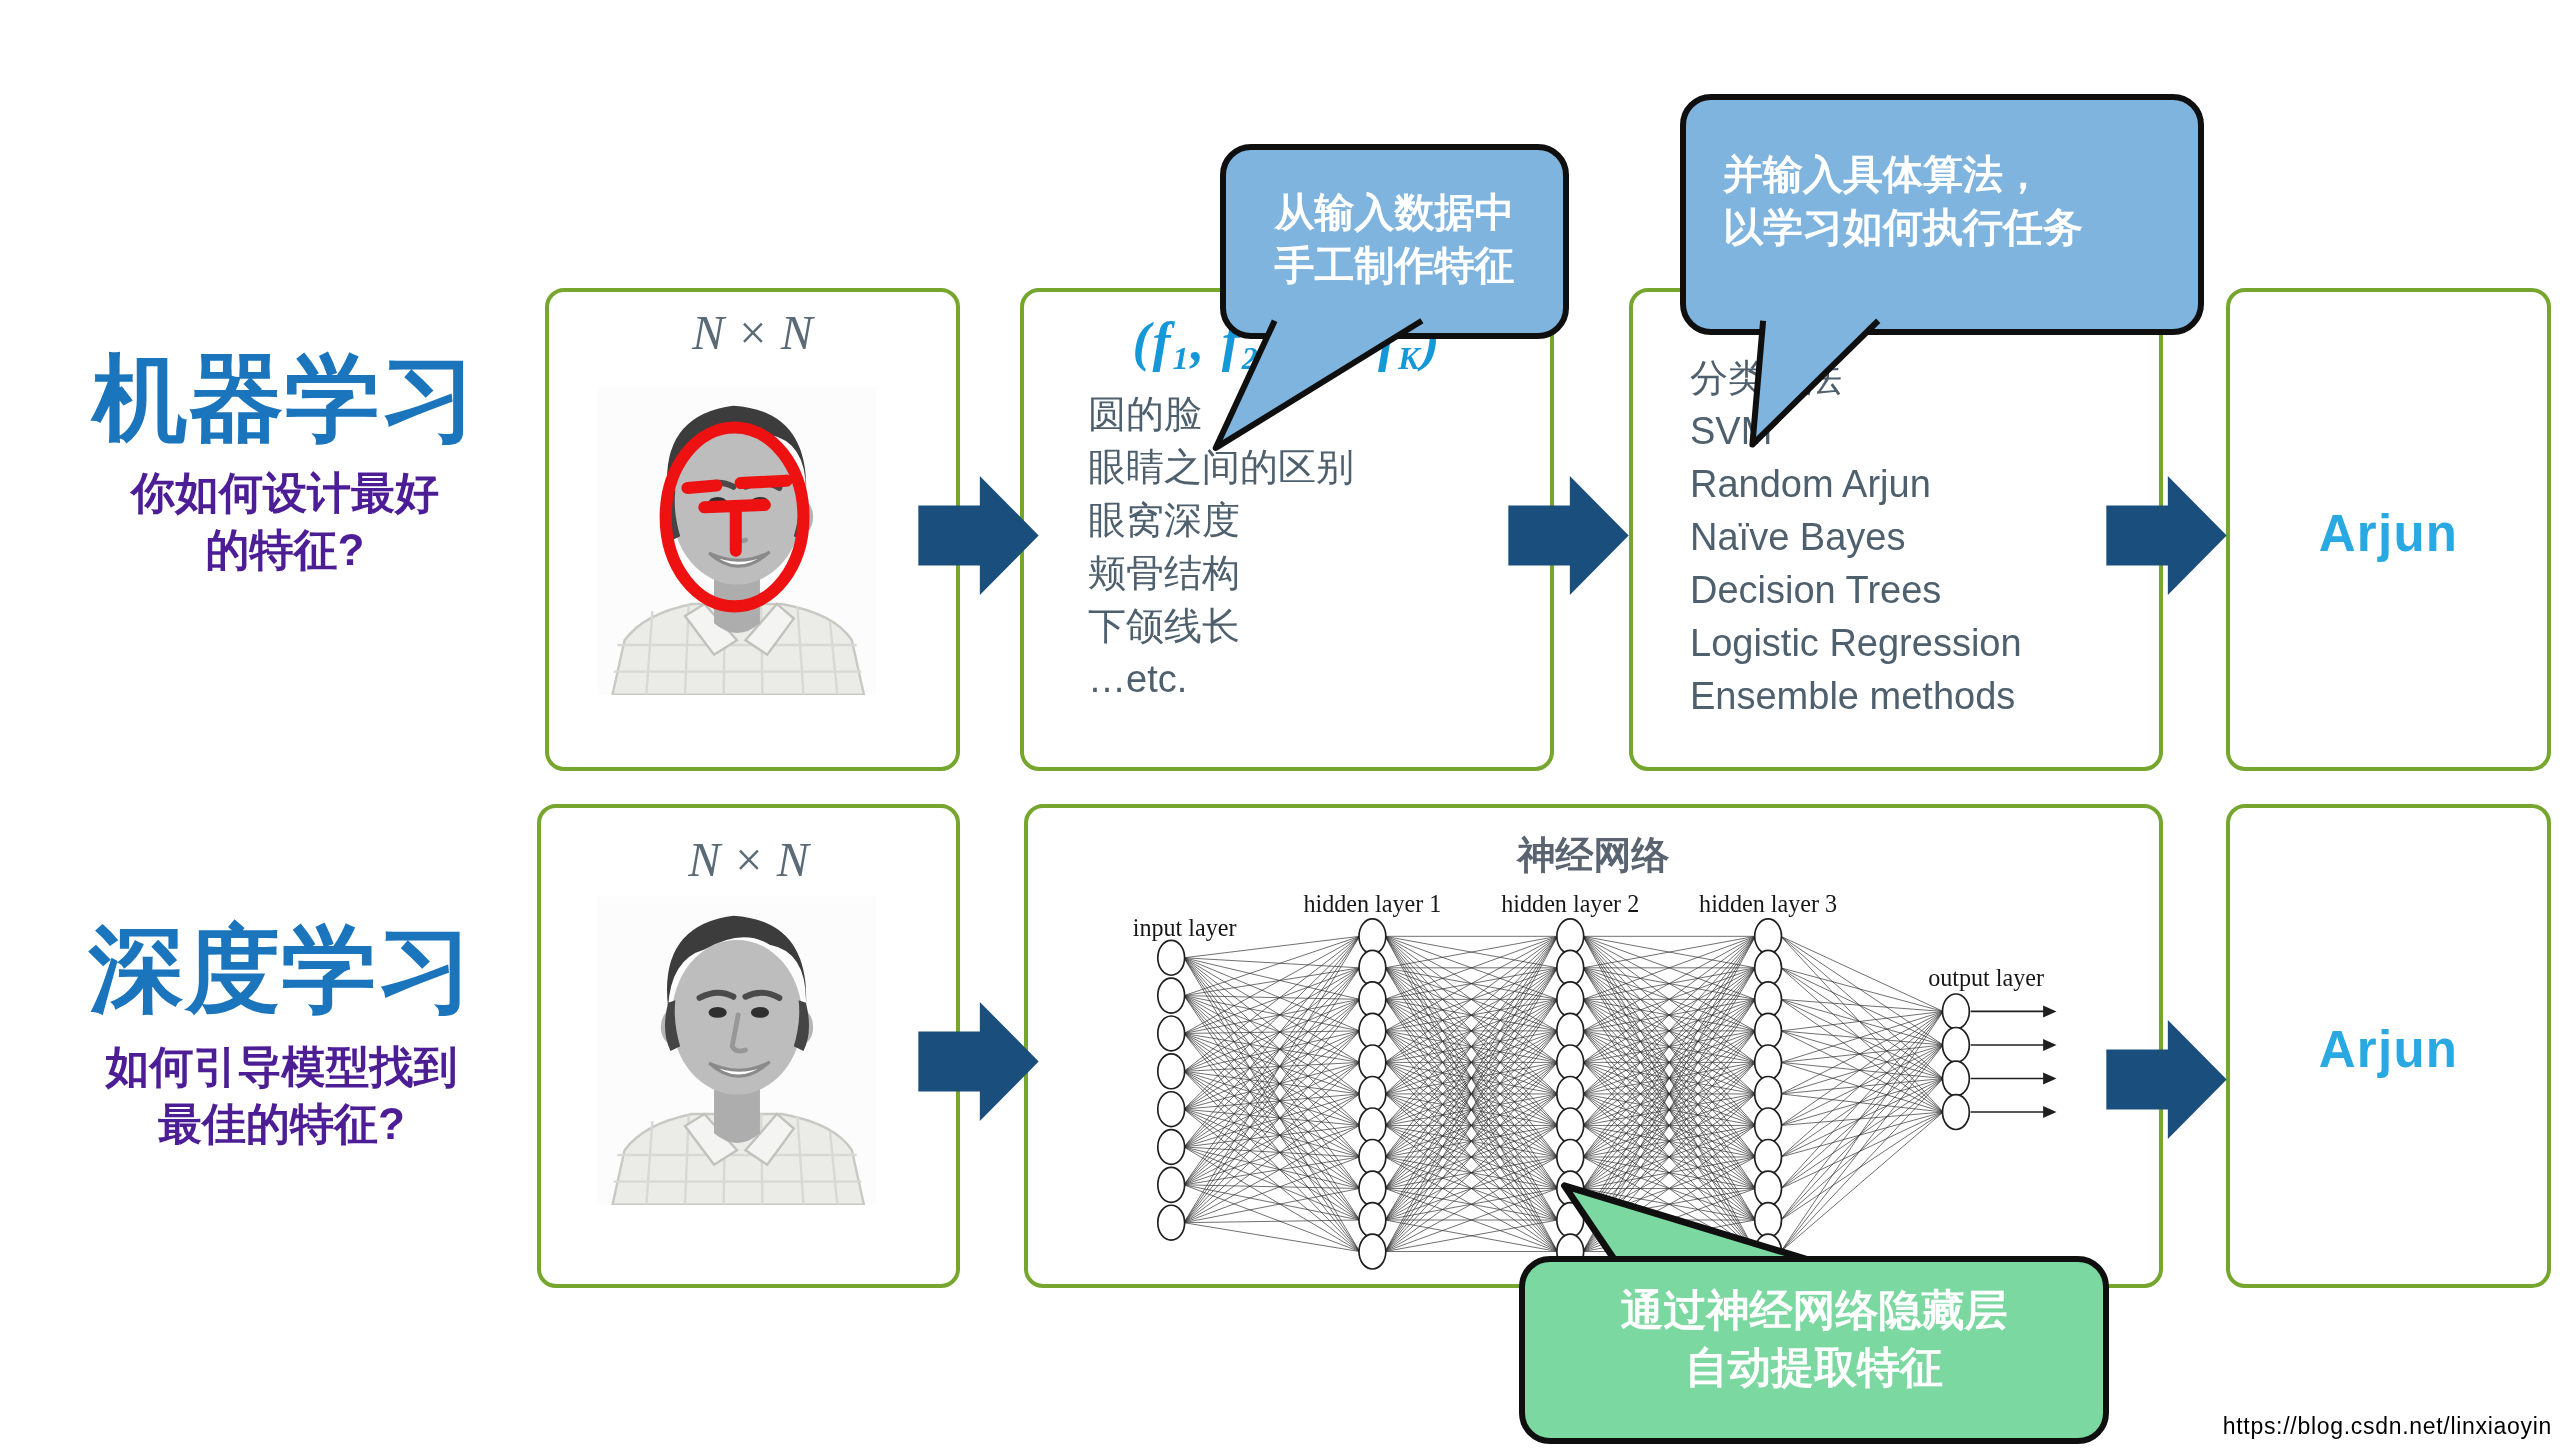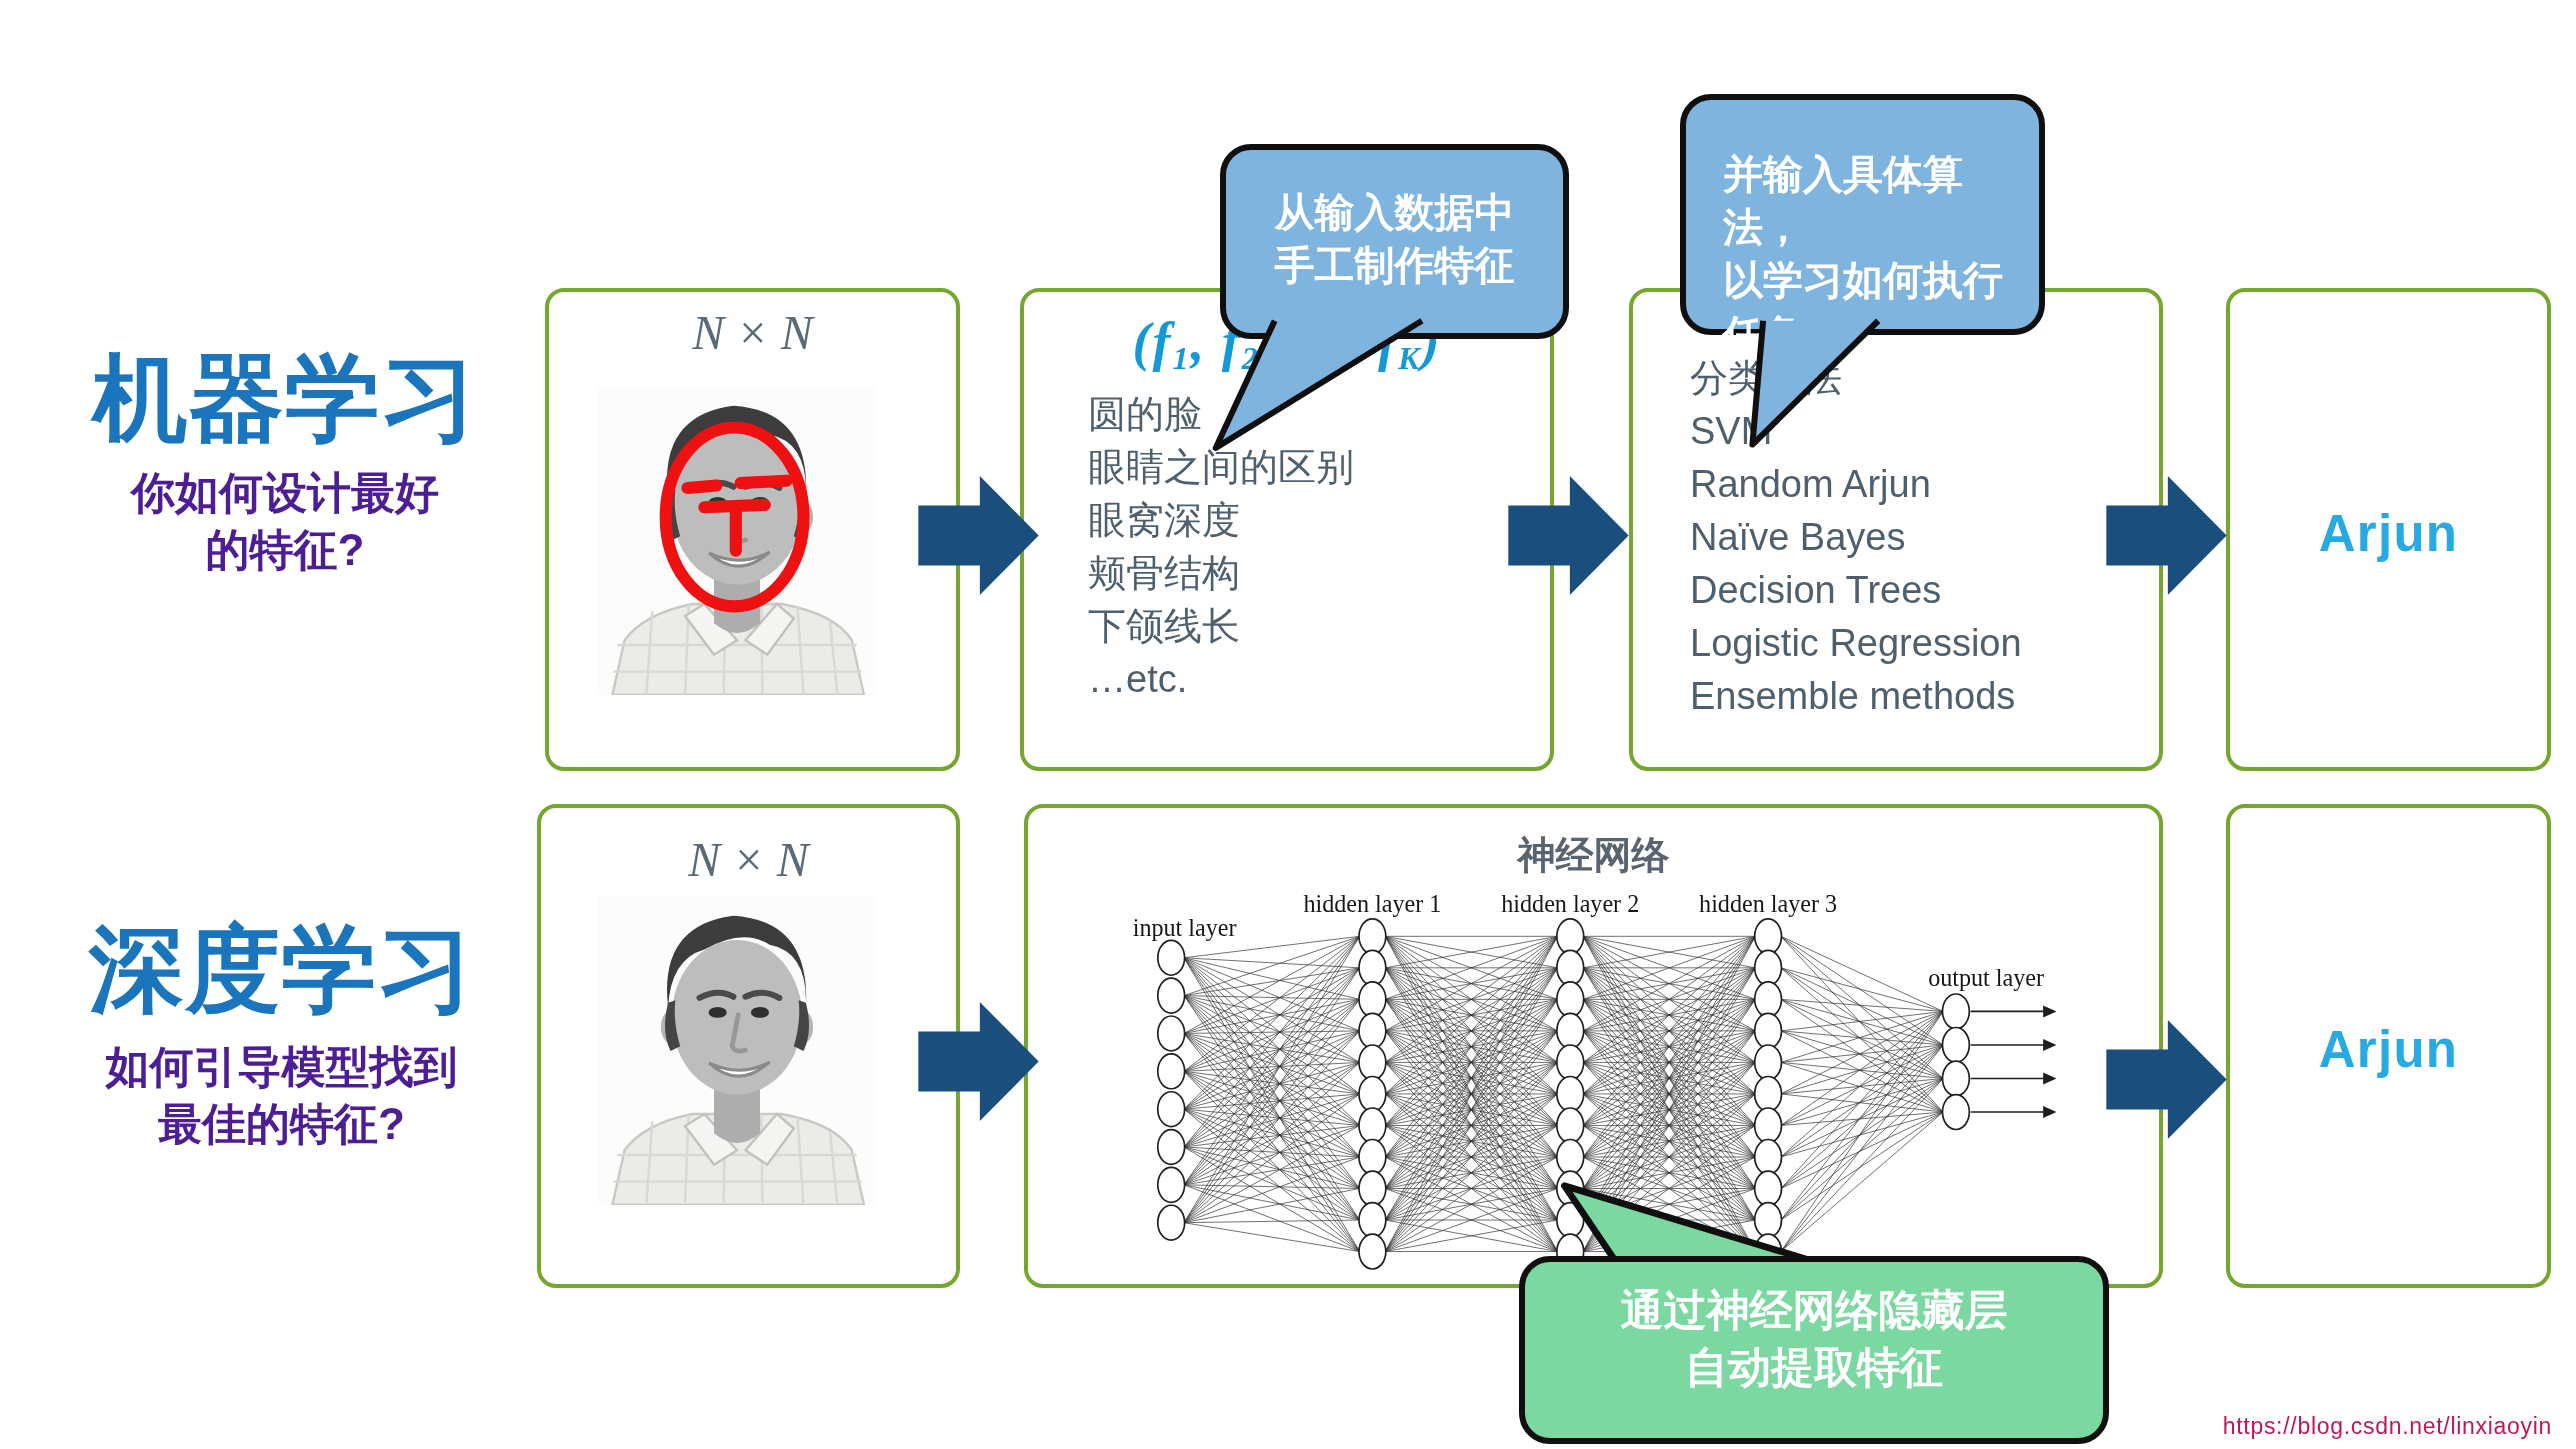--- a/index.html
+++ b/index.html
@@ -18,21 +18,21 @@
   .arjun{position:absolute;font-weight:700;font-size:51px;color:#29A9E2;text-align:center;letter-spacing:1.3px;}
   .arrow{position:absolute;}
   .bubble{position:absolute;border:6px solid #0f0f0f;border-radius:31px;color:#ffffff;font-weight:700;
           text-align:center;box-sizing:border-box;line-height:1.33;}
   .b-blue{background:#7FB4DF;font-size:40px;}
   .b-green{background:#7BD8A0;border-width:6.7px;font-size:43px;}
   .tail{position:absolute;pointer-events:none;}
   .portrait{position:absolute;}
   .nn-title{position:absolute;font-size:38px;color:#596470;text-align:center;font-weight:600;}
   .nn-lbl{font-family:"Liberation Serif",serif;font-size:36px;fill:#161616;}
-  .watermark{position:absolute;right:24px;bottom:9.4px;font-size:23px;color:#be185d;letter-spacing:0.7px;}
+  .watermark{position:absolute;right:24px;bottom:9.4px;font-size:23px;color:#000000;letter-spacing:0.7px;}
 </style>
 </head>
 <body>
 
 <div class="stage">
 
   <div class="sec-title" style="left:67px;top:349px;width:436px;">机器学习</div>
   <div class="sec-sub" style="left:67px;top:464px;width:436px;">
     <div>你如何设计最好</div>
     <div>的特征?</div>
@@ -601,21 +601,21 @@
     </svg>
 
   <div class="bubble b-blue" style="left:1220px;top:144px;width:349px;height:195px;padding-top:36px;">
     <div>从输入数据中</div>
     <div>手工制作特征</div>
   </div>
   <svg class="tail" style="left:1201px;top:314px;" width="241" height="144" viewBox="0 0 360 215">
     <path d="M110,10 L22,200 L330,10" fill="#7FB4DF" stroke="#0f0f0f" stroke-width="9" stroke-linejoin="round"></path>
   </svg>
 
-  <div class="bubble b-blue" style="left:1680px;top:94px;width:365px;height:241px;padding:48px 8px 0 37px;text-align:left;">
+  <div class="bubble b-blue" style="left:1680px;top:94px;width:524px;height:241px;padding:48px 8px 0 37px;text-align:left;">
     <div>并输入具体算法，</div>
     <div>以学习如何执行任务</div>
   </div>
   <svg class="tail" style="left:1731px;top:312px;" width="174" height="144" viewBox="0 0 260 215">
     <path d="M48,13 L32,198 L220,13" fill="#7FB4DF" stroke="#0f0f0f" stroke-width="9" stroke-linejoin="round"></path>
   </svg>
 
   <svg class="tail" style="left:1536px;top:1175px;" width="335" height="107" viewBox="0 0 500 160">
     <path d="M130,146 L42,16 L470,146" fill="#7BD8A0" stroke="#0f0f0f" stroke-width="10" stroke-linejoin="round"></path>
   </svg>

